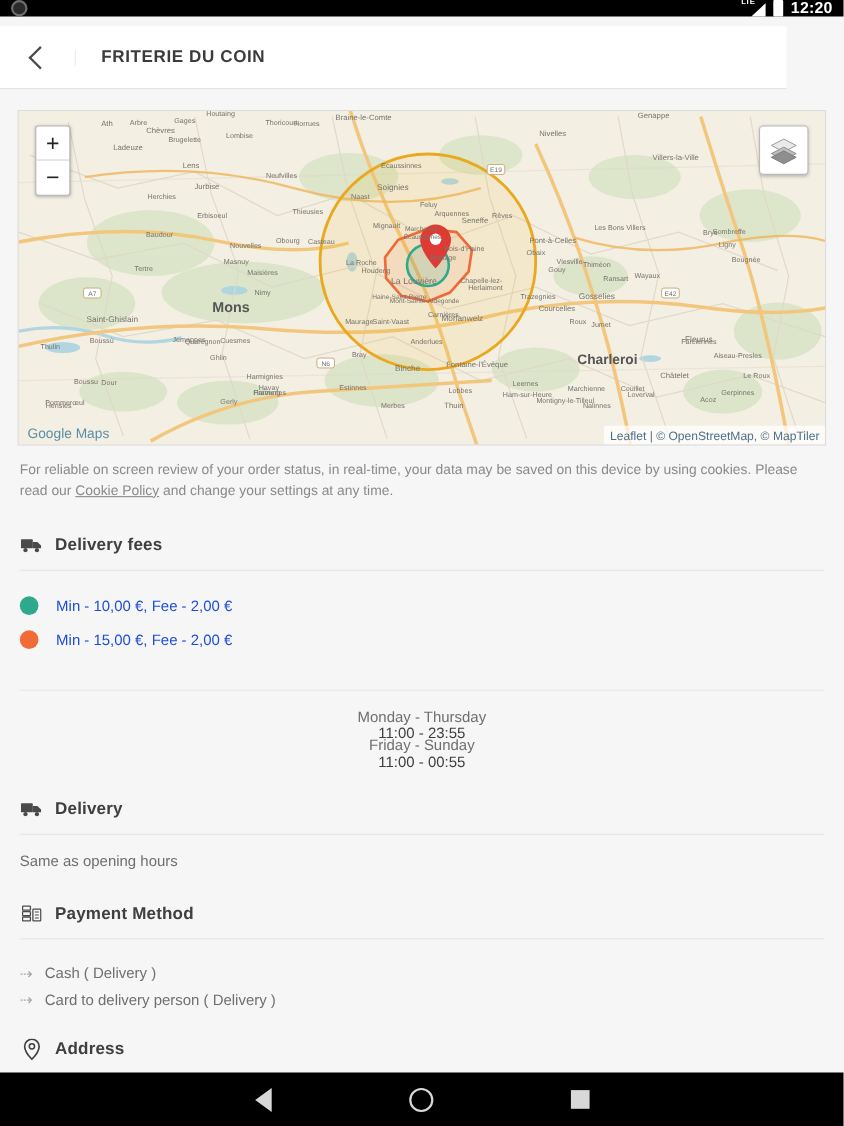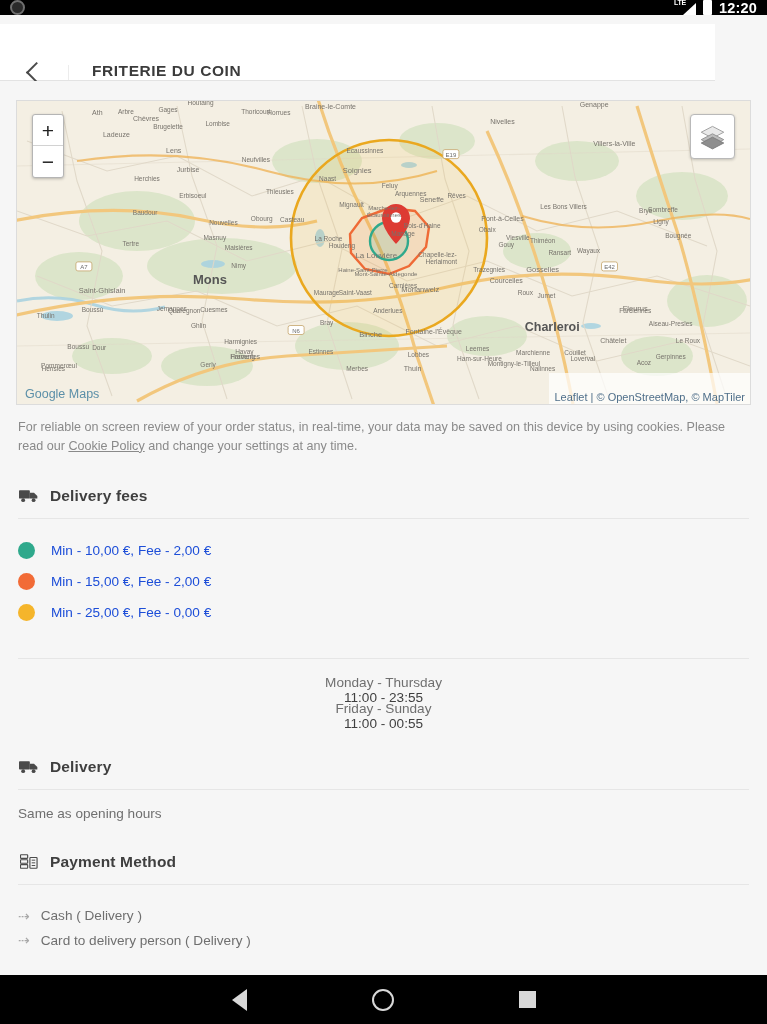--- a/index.html
+++ b/index.html
@@ -32,21 +32,21 @@
     width: 0; height: 0;
     border-left: 13px solid transparent;
     border-bottom: 12px solid #ffffff;
   }
   .batt { position: relative; width: 9px; height: 15px; background: #fff; border-radius: 1px; }
   .batt::before { content: ""; position: absolute; top: -3px; left: 2.5px; width: 4px; height: 3px; background: #fff; border-radius: 1px 1px 0 0;}
 
   
   .appbar {
     position: absolute; top: 24px; left: 0; width: 715px; height: 57px;
-    background: #ffffff; display: flex; align-items: flex-end;
+    background: #ffffff; display: flex; align-items: center;
     border-bottom: 1px solid #e3e3e3;
   }
   .backbtn {
     width: 69px; display: flex; align-items: center; justify-content: center;
     border-right: 1px solid #ececec; cursor: pointer;
   }
   .chev { width: 15px; height: 15px; border-left: 2.4px solid #4a4a4a; border-bottom: 2.4px solid #4a4a4a; transform: rotate(45deg); margin-left: 5px;}
   .apptitle {
     display: flex; align-items: center; padding-left: 23px;
     font-size: 15.5px; font-weight: 700; color: #3b3b3b; letter-spacing: .55px;
@@ -83,21 +83,21 @@
     display: flex; align-items: center; justify-content: center;
     box-shadow: 0 1px 3px rgba(0,0,0,.2); z-index: 6; cursor: pointer;
   }
 
   .gmaps-link {
     position: absolute; left: 8px; bottom: 3px; z-index: 6;
     font-size: 12.5px; color: #5b8fa8; font-family: "Liberation Sans", sans-serif;
   }
   .attrib {
     position: absolute; right: 0; bottom: 0; z-index: 6;
-    background: rgba(255,255,255,.72); padding: 18px 5px 1px 6px;
+    background: rgba(255,255,255,.72); padding: 4px 5px 1px 6px;
     font-size: 11px; color: #4f6f8a;
   }
 
   
   .cookie {
     margin: 13px 18px 0 18px; font-size: 12.6px; line-height: 1.48; color: #8a8a8a;
   }
   .cookie u { text-decoration: underline; }
 
   
@@ -388,24 +388,20 @@
       <div class="secrule"></div>
       <div class="fees-wrap">
         <div class="fee-row">
           <span class="fee-dot" style="background:#2fa98c"></span>
           <span class="fee-text">Min - 10,00 €, Fee - 2,00 €</span>
         </div>
         <div class="fee-row">
           <span class="fee-dot" style="background:#f26b36"></span>
           <span class="fee-text">Min - 15,00 €, Fee - 2,00 €</span>
         </div>
-        <div class="fee-row">
-          <span class="fee-dot" style="background:#f5b52b"></span>
-          <span class="fee-text">Min - 25,00 €, Fee - 0,00 €</span>
-        </div>
       </div>
     </div>
 
     <div class="section">
       <div class="secrule"></div>
       <div class="hours-wrap">
         <div class="hours-row">
           <span class="hours-day">Monday - Thursday</span>
           <span class="hours-time">11:00 - 23:55</span>
         </div>

